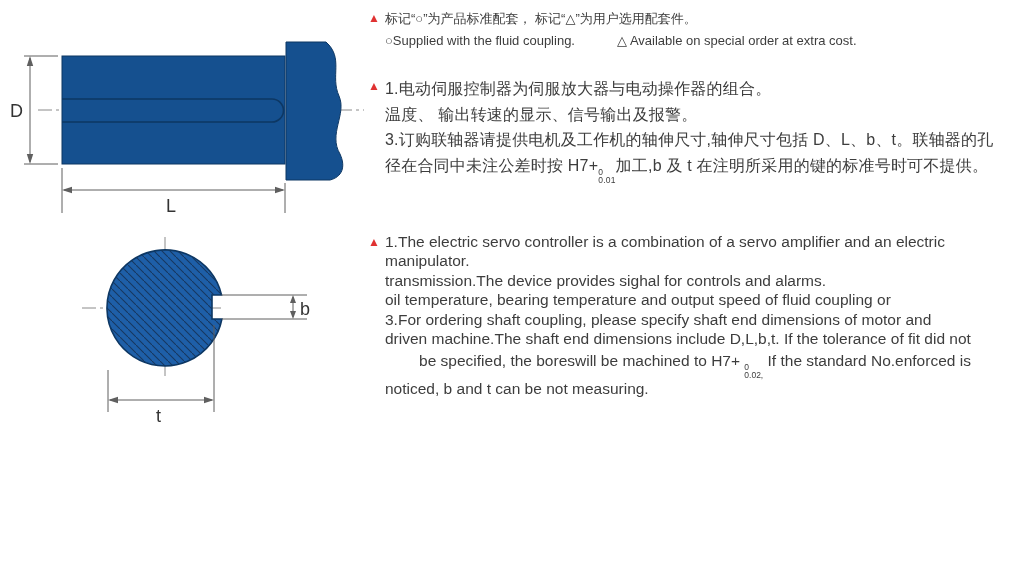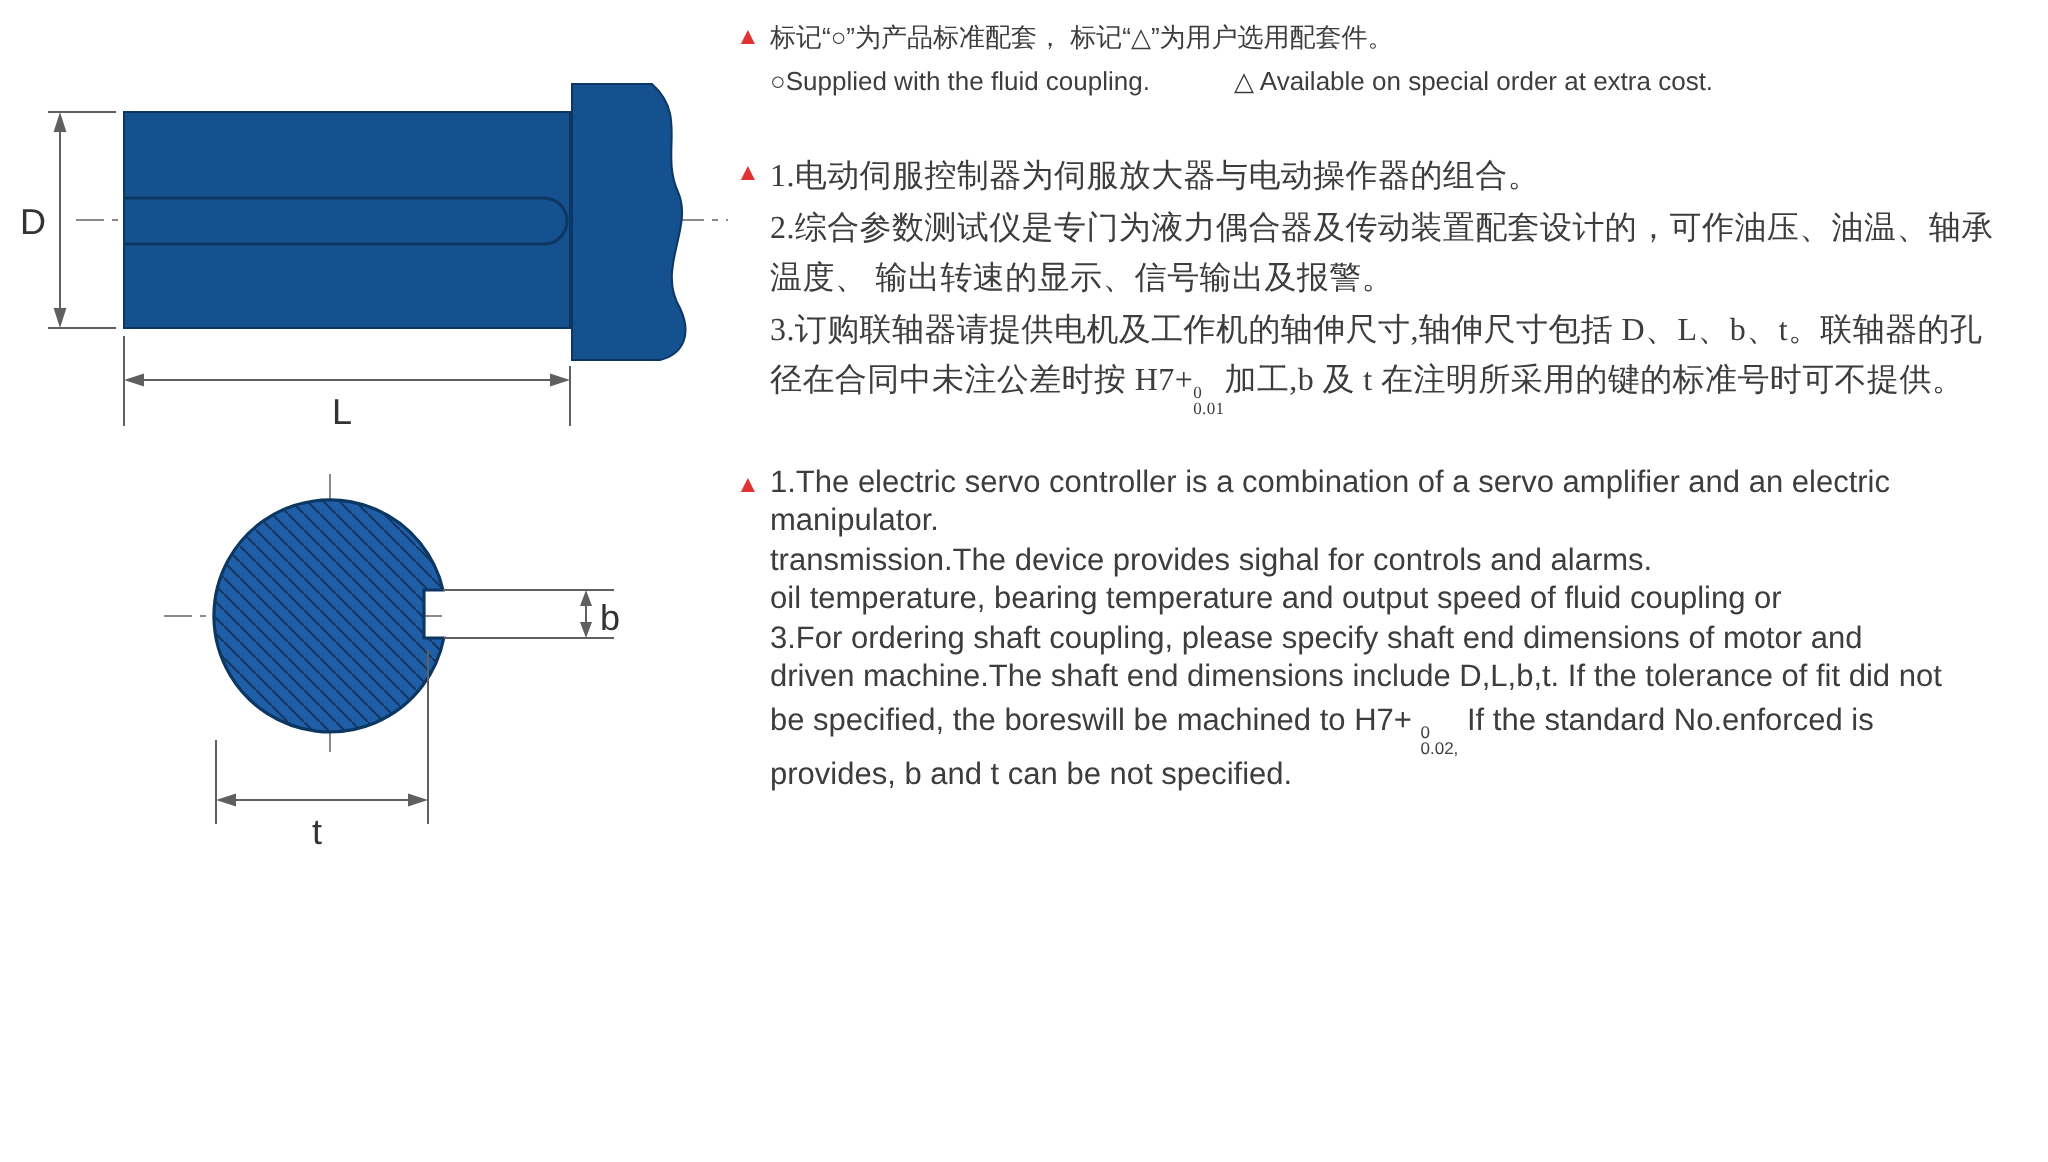--- a/index.html
+++ b/index.html
@@ -11,21 +11,21 @@
   .hatch-stroke{stroke:var(--hatch-line,#16365f);stroke-width:1.1;}
   .outline{fill:none;stroke:var(--outline,#0d3763);stroke-width:1.6;}
   .dimline{stroke:var(--dimension-line,#5f5f5f);stroke-width:1;fill:none;}
   .dimfill{fill:var(--dimension-line,#5f5f5f);}
   .cline{stroke:var(--centerline,#8a8a8a);stroke-width:1;stroke-dasharray:14 4 3 4;fill:none;}
   .dimtext{fill:#333;font-size:18px;font-family:"Liberation Sans",sans-serif;}
   .note{position:absolute;display:flex;align-items:flex-start;}
   .marker{color:var(--marker-red,#e03232);font-size:12px;flex:0 0 17px;padding-top:3px;}
   .nlines{white-space:nowrap;}
   .legend .nlines{font-size:13px;line-height:22px;}
-  .cn .nlines{font-size:16px;line-height:25.5px;letter-spacing:0.2px;font-family:Liberation Serif, serif;}
+  .cn .nlines{font-size:16px;line-height:25.5px;letter-spacing:0.2px;}
   .en .nlines{font-size:15.5px;line-height:19.4px;}
   .en-gap{display:inline-block;width:42px;}
   .tolstack{display:inline-flex;flex-direction:column;align-items:flex-start;
             font-size:8.5px;line-height:8px;vertical-align:-4px;}
   .nline{min-height:1em;}
 </style>
 </head>
 <body>
 
 <div class="page">
@@ -83,40 +83,39 @@
     <div class="nlines">
       <div class="nline">标记“○”为产品标准配套， 标记“△”为用户选用配套件。</div>
       <div class="nline"><span>○Supplied with the fluid coupling.</span><span class="en-gap"></span><span>△ Available on special order at extra cost.</span></div>
     </div>
   </div>
 
   <div class="note cn" style="left:368px;top:76px;">
     <span class="marker">▲</span>
     <div class="nlines">
       <div class="nline">1.电动伺服控制器为伺服放大器与电动操作器的组合。</div>
-      <div class="nline">2.综合参数测试仪是专门为液力偶合器及传动装置配套设计的，可作油压、油温、轴承</div>
       <div class="nline">温度、 输出转速的显示、信号输出及报警。</div>
       <div class="nline">3.订购联轴器请提供电机及工作机的轴伸尺寸,轴伸尺寸包括 D、L、b、t。联轴器的孔</div>
       <div class="nline"><span>径在合同中未注公差时按 H7+</span><span class="tolstack">
             <span>0</span>
             <span>0.01</span>
           </span><span>加工,b 及 t 在注明所采用的键的标准号时可不提供。</span></div>
     </div>
   </div>
 
   <div class="note en" style="left:368px;top:232px;">
     <span class="marker">▲</span>
     <div class="nlines">
       <div class="nline">1.The electric servo controller is a combination of a servo amplifier and an electric</div>
       <div class="nline">manipulator.</div>
       <div class="nline">transmission.The device provides sighal for controls and alarms.</div>
       <div class="nline">oil temperature, bearing temperature and output speed of fluid coupling or</div>
       <div class="nline">3.For ordering shaft coupling, please specify shaft end dimensions of motor and</div>
       <div class="nline">driven machine.The shaft end dimensions include D,L,b,t. If the tolerance of fit did not</div>
-      <div class="nline" style="padding-top:3px;"><span>be specified, the boreswill be machined to H7+ </span><span class="tolstack">
+      <div class="nline" style="padding-top:3px;text-align:right;"><span>be specified, the boreswill be machined to H7+ </span><span class="tolstack">
             <span>0</span>
             <span>0.02,</span>
           </span><span> If the standard No.enforced is</span></div>
-      <div class="nline">provides, b and t can be not specified.</div>
+      <div class="nline">noticed, b and t can be not measuring.</div>
     </div>
   </div>
 
 </div>
 
 </body></html>

